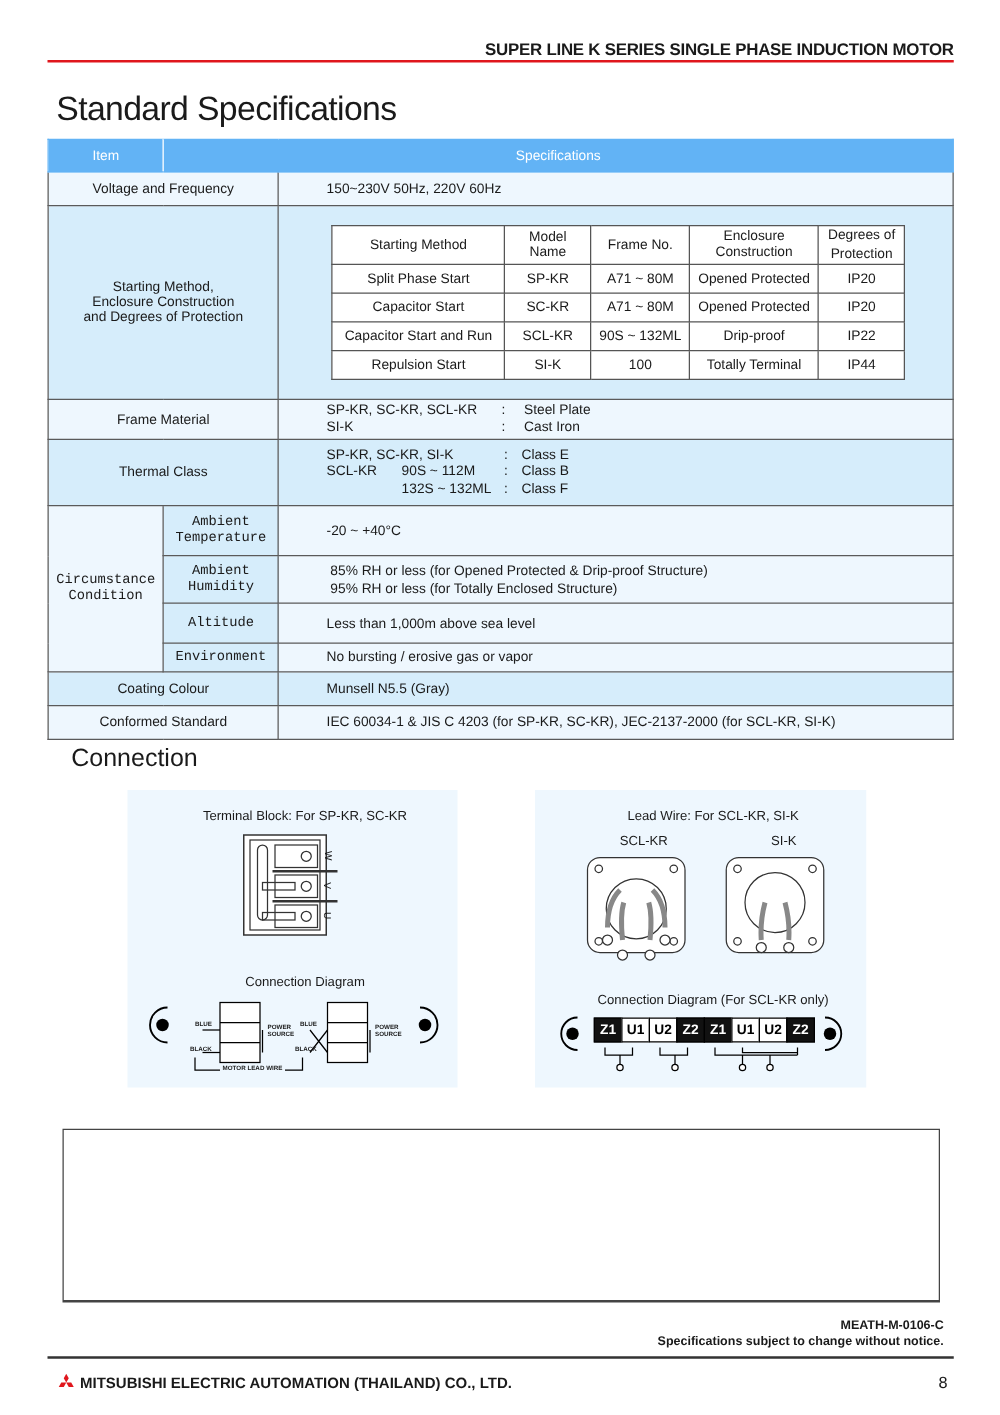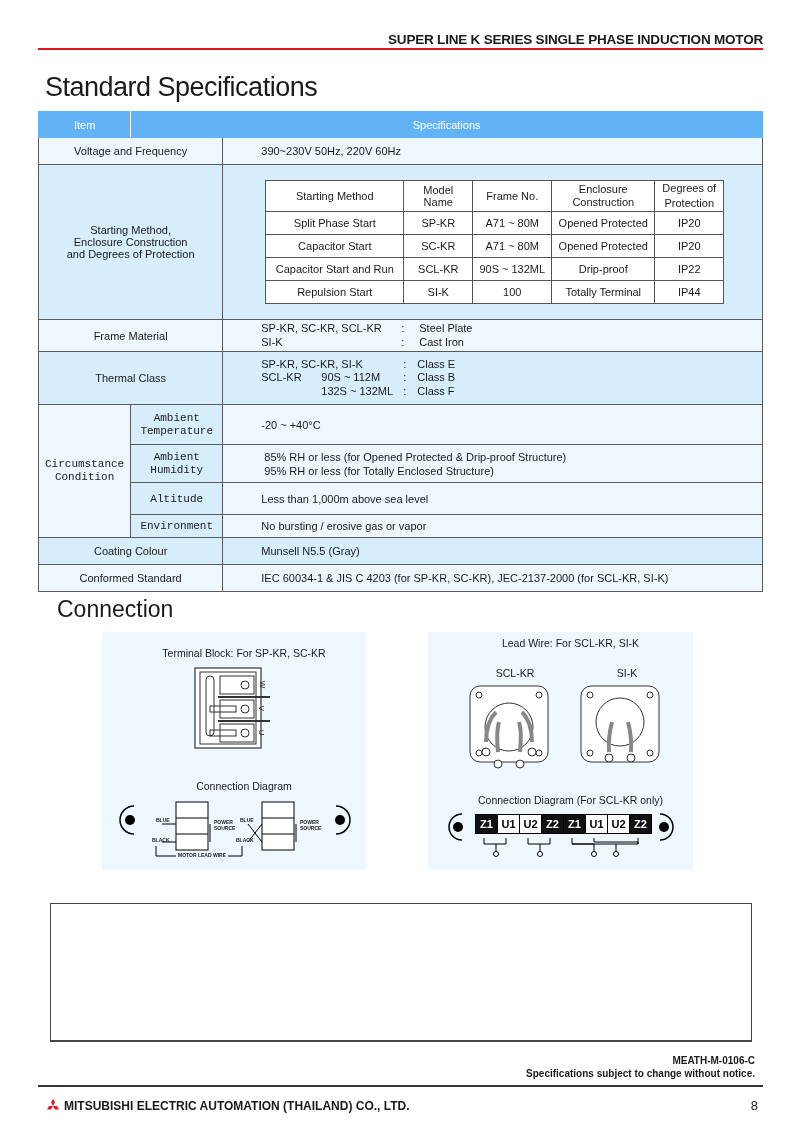--- a/index.html
+++ b/index.html
@@ -13,21 +13,21 @@
   table.spec th { background:#62b3f5; color:#fff; font-weight:normal; height:25px; border-color:#62b3f5; border-right-color:#fff; }
   table.spec th:last-child { border-right-color:#62b3f5; }
   .c-item { text-align:center; width:140px; }
   .c-sub { text-align:center;font-family:Liberation Mono, monospace; }
   .c-val { padding-left:38px !important; }
   .bg-w { background:#eef7fe; }
   .bg-b { background:#d6edfb; }
   table.inner { border-collapse:collapse; margin:0 auto 0 42px; background:#fff; font-size:11px; }
   table.inner td { border:1px solid #555; text-align:center; height:22px; padding:0 6px; }
   .kv { display:grid; line-height:13.5px; }
-  .section2 { left:57px; top:596px; font-size:23px; }
+  .section2 { left:57px; top:596px; font-size:20px; }
   .panel { background:#eef7fe; }
   .cap { font-size:10.5px; text-align:center;margin-left:10px; }
   .notebox { left:50px; top:903px; width:700px; height:136px; border:1px solid #444; border-bottom-width:2px; }
   .docref { right:45px; top:1054px; font-size:10px; text-align:right; line-height:13px; font-weight:bold; }
   .bottom-rule { left:38px; top:1085px; width:725px; height:2px; background:#333; }
   .footer-co { left:45px; top:1099px; font-size:12px; font-weight:bold; display:flex; align-items:center; gap:3px; }
   .page-no { right:42px; top:1098px; font-size:13px; }
 </style>
 </head>
 <body>
@@ -37,21 +37,21 @@
 <div class="abs page-title">Standard Specifications</div>
 
 <table class="spec">
   <tbody>
       <tr>
     <th>Item</th>
     <th colspan="2">Specifications</th>
   </tr>
   <tr class="bg-w" style="height:27px">
     <td class="c-item" colspan="2">Voltage and Frequency</td>
-    <td class="c-val">390~230V 50Hz, 220V 60Hz</td>
+    <td class="c-val">150~230V 50Hz, 220V 60Hz</td>
   </tr>
   <tr class="bg-b" style="height:155px">
     <td class="c-item" colspan="2">
       <div>Starting Method,</div>
       <div>Enclosure Construction</div>
       <div>and Degrees of Protection</div>
     </td>
     <td style="padding:0">
       <table class="inner">
         <tbody>
@@ -217,21 +217,21 @@
   <div class="abs" style="left:138px;top:185px;font-size:5px;font-weight:bold">BLUE</div>
   <div class="abs" style="left:134px;top:205px;font-size:5px;font-weight:bold">BLACK</div>
   <div class="abs" style="left:198px;top:187px;font-size:5px;font-weight:bold;line-height:6px">
       <div>POWER</div>
       <div>SOURCE</div>
     </div>
   <div class="abs" style="left:74px;top:220px;font-size:5px;font-weight:bold;background:#eef7fe;padding:0 2px">MOTOR LEAD WIRE</div>
 </div>
 
 <div class="abs panel" style="left:428px;top:632px;width:265px;height:238px">
-  <div class="abs cap" style="left:0;top:5px;width:265px">Lead Wire: For SCL-KR, SI-K</div>
+  <div class="abs cap" style="left:0;top:15px;width:265px">Lead Wire: For SCL-KR, SI-K</div>
   <div class="abs cap" style="left:42px;top:35px;width:70px">SCL-KR</div>
   <div class="abs cap" style="left:154px;top:35px;width:70px">SI-K</div>
   <svg class="abs" style="left:38px;top:50px" width="200" height="100">
     <rect x="4" y="4" width="78" height="76" rx="10" fill="#fff" stroke="#333"></rect>
     <circle cx="13" cy="13" r="3" fill="none" stroke="#333"></circle>
       <circle cx="73" cy="13" r="3" fill="none" stroke="#333"></circle>
     <circle cx="13" cy="71" r="3" fill="none" stroke="#333"></circle>
       <circle cx="73" cy="71" r="3" fill="none" stroke="#333"></circle>
     <circle cx="43" cy="45" r="24" fill="#fff" stroke="#333"></circle>
     <path d="M30 30 Q20 40 20 60 M56 30 Q66 40 66 60 M33 40 Q30 50 32 70 M53 40 Q56 50 54 70" fill="none" stroke="#888" stroke-width="4"></path>

